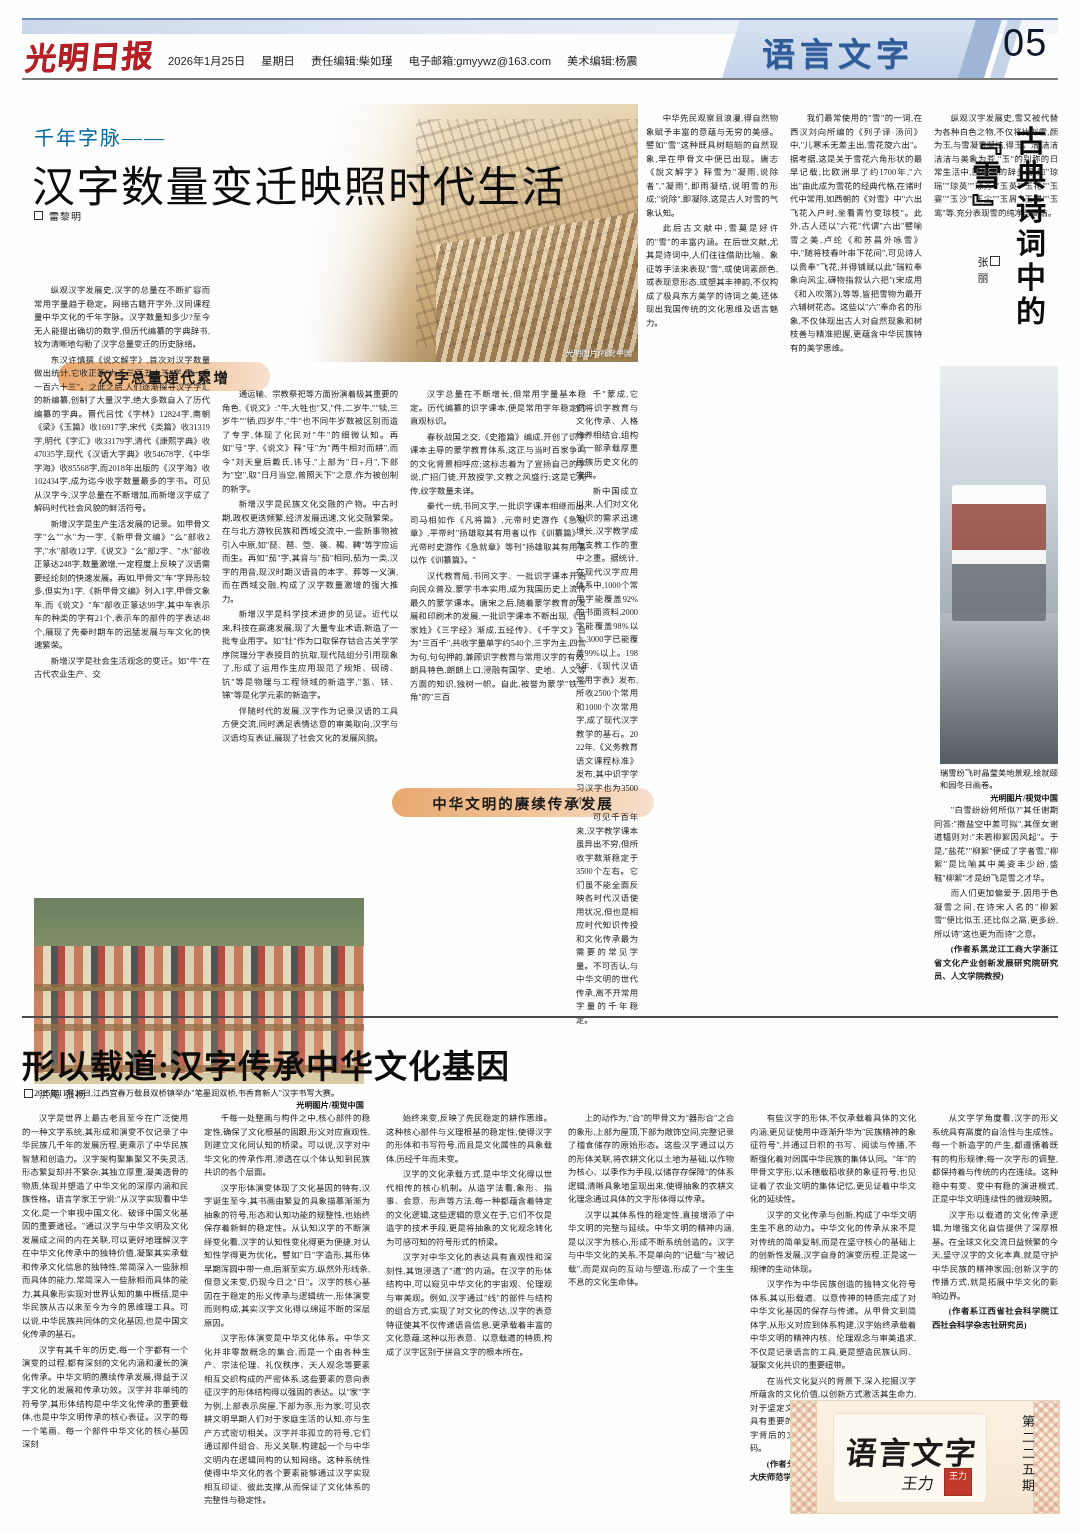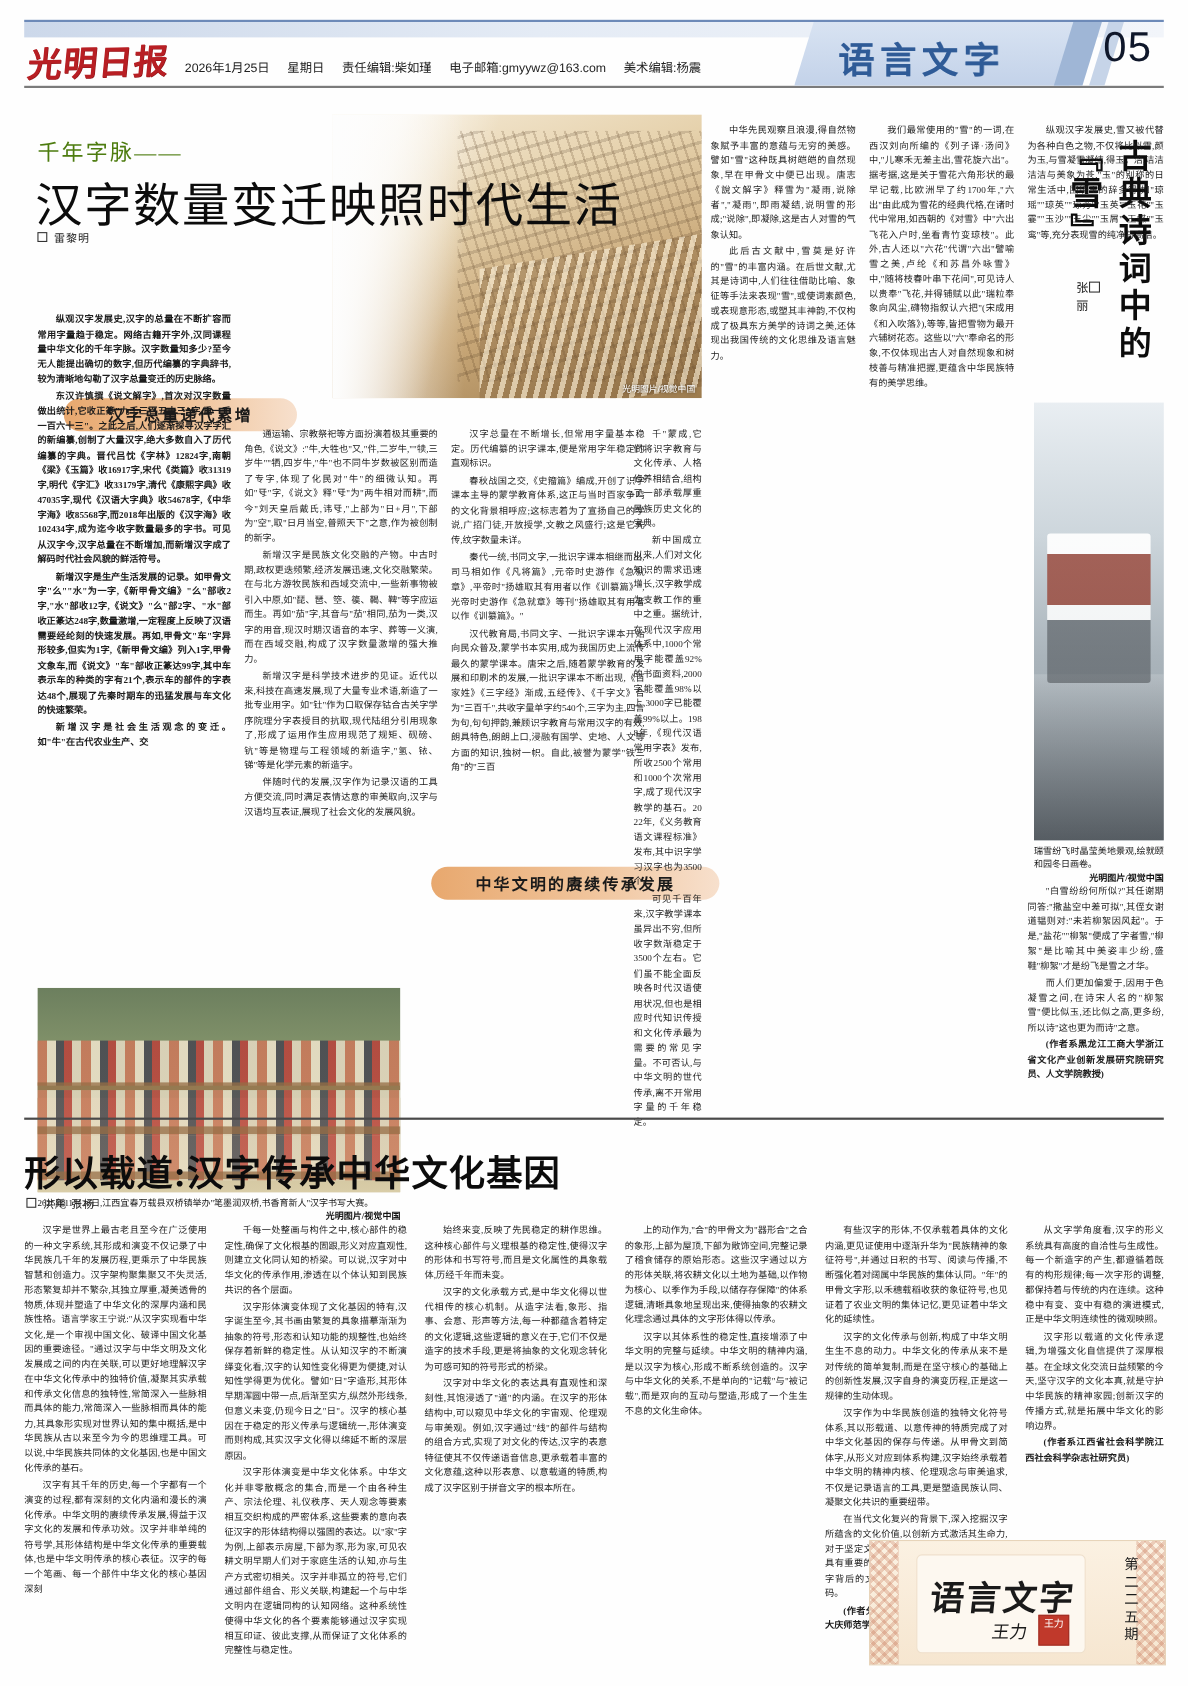--- a/index.html
+++ b/index.html
@@ -65,35 +65,35 @@
       repeating-linear-gradient(-16deg,rgba(60,40,20,.16) 0px,rgba(60,40,20,.16) 3px,rgba(255,255,255,0) 3px,rgba(255,255,255,0) 13px);
     filter:blur(.4px);}
   .hero-img::after{content:"";position:absolute;left:40%;top:48%;width:62%;height:54%;
     background:repeating-linear-gradient(104deg,rgba(255,246,226,.55) 0px,rgba(255,246,226,.55) 5px,rgba(120,88,52,.35) 5px,rgba(120,88,52,.35) 11px);
     transform:skewY(-9deg);}
   .hero-fade{position:absolute;left:0;top:0;width:120px;height:258px;
     background:linear-gradient(90deg,#fdfdfd 0%,rgba(253,253,253,0) 100%);}
   .hero-credit{position:absolute;right:6px;bottom:4px;font-size:8px;color:#fff;
     font-family:"Liberation Sans",sans-serif;text-shadow:0 0 3px rgba(0,0,0,.65);}
 
-  .kicker{position:absolute;left:12px;top:18px;font-size:20px;letter-spacing:2px;color:#4d7c0f;
+  .kicker{position:absolute;left:12px;top:18px;font-size:20px;letter-spacing:2px;color:#0369a1;
     font-family:"Liberation Serif",serif;}
   .head1{position:absolute;left:10px;top:48px;font-size:43px;font-weight:normal;letter-spacing:1.5px;
     color:#0c0c0c;font-family:"Liberation Serif",serif;white-space:nowrap;}
   .byline{position:absolute;left:12px;top:104px;font-size:10px;color:#222;letter-spacing:1px;}
   .byline .sq{display:inline-block;width:7px;height:7px;border:1px solid #333;margin-right:6px;}
 
   .pillhead{
     display:inline-block;padding:4px 40px;border-radius:999px;
     background:linear-gradient(90deg,#e8a86e,#f0c49b 55%,#f7e0cd);
     font-size:14.5px;font-weight:bold;letter-spacing:2px;color:#1a1a1a;
     font-family:"Liberation Serif",serif;white-space:nowrap;}
   .pw{position:absolute;text-align:center;}
 
-  .a1c1{position:absolute;left:12px;top:180px;width:176px;height:610px;font-weight:bold;}
+  .a1c1{position:absolute;left:12px;top:180px;width:176px;height:610px;}
   .a1c2{position:absolute;left:200px;top:284px;width:176px;height:700px;}
   .a1c3{position:absolute;left:388px;top:284px;width:176px;height:700px;}
 
   
   .classroom{position:absolute;left:12px;top:794px;width:330px;height:186px;overflow:hidden;}
   .cr-bg{position:absolute;inset:0;background:linear-gradient(180deg,#6c7f5e 0%,#8b9a6f 42%,#c8b98f 100%);}
   .cr-floor{position:absolute;left:0;bottom:0;width:100%;height:46%;
     background:linear-gradient(180deg,#b9aa83,#d9cda8);}
   .cr-row{position:absolute;left:0;width:100%;height:22%;
     background:repeating-linear-gradient(90deg,

